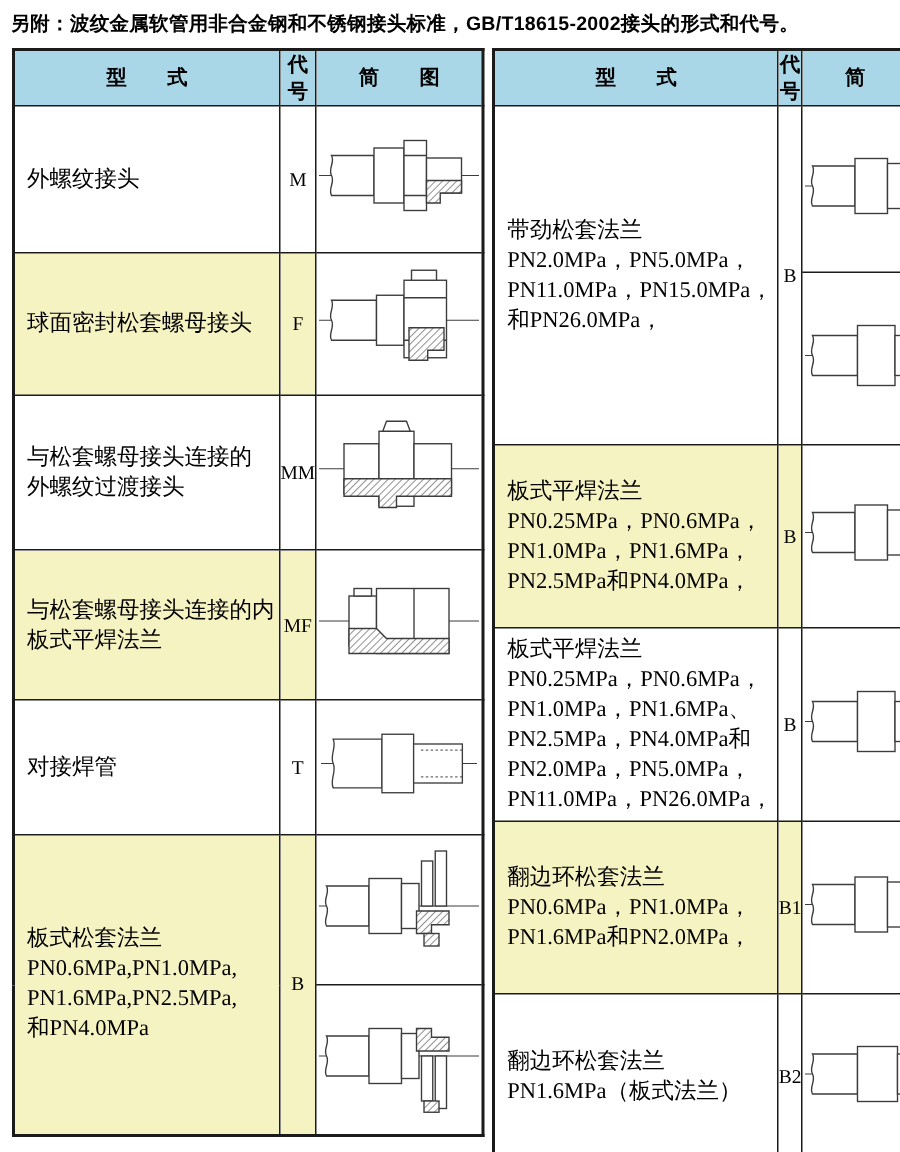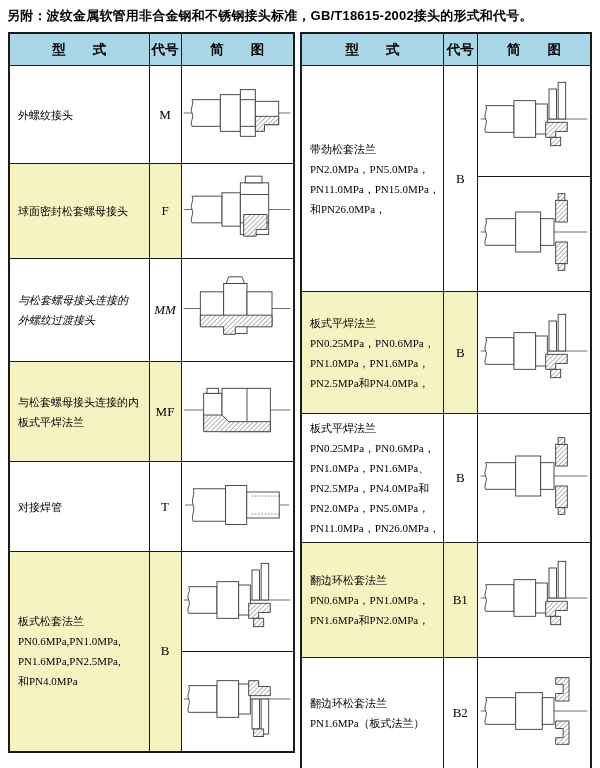--- a/index.html
+++ b/index.html
@@ -3,21 +3,21 @@
 <meta charset="utf-8">
 <style>
   html,body{margin:0;padding:0;background:#ffffff;}
   body{width:600px;height:768px;font-family:"Liberation Sans",sans-serif;color:#000;overflow:hidden;}
   .page{position:relative;width:600px;height:580px;}
   .title{padding:7px 4px 7px 7px;font-size:13px;font-weight:bold;letter-spacing:0.2px;white-space:nowrap;}
   .tables{display:flex;gap:5px;margin-left:8px;align-items:flex-start;}
   table.jt{border-collapse:collapse;table-layout:fixed;border:2px solid var(--border);}
   .jt th,.jt td{border:1px solid var(--border);overflow:hidden;}
   .jt th{background:var(--header-bg);font-family:"Liberation Serif",serif;font-size:13.5px;font-weight:bold;height:31px;text-align:center;padding:0;}
-  td.type-cell{font-family:"Liberation Serif",serif;font-size:11px;vertical-align:middle;padding:4px 3px 4px 8px;background:#fff;}
+  td.type-cell{font-family:"Liberation Serif",serif;font-size:15px;vertical-align:middle;padding:4px 3px 4px 8px;background:#fff;}
   td.type-cell .type-line{line-height:20px;white-space:nowrap;}
   td.code-cell{font-family:"Liberation Serif",serif;font-size:13px;text-align:center;vertical-align:middle;background:#fff;padding:0;}
   td.diagram-cell{background:#ffffff;text-align:center;vertical-align:middle;padding:0;}
   .hl{background:var(--hl-bg) !important;}
 </style>
 </head>
 <body>
 
 <div class="page">
   <div class="title">另附：波纹金属软管用非合金钢和不锈钢接头标准，GB/T18615-2002接头的形式和代号。</div>
@@ -78,21 +78,21 @@
                   <path d="M48,32 L12,32 c3,5.44 -3,10.56 0,16 c3,5.44 -3,10.56 0,16 L48,64 Z"></path>
                   <rect x="48" y="28" width="22" height="40"></rect>
                   <rect x="70" y="16" width="34" height="62"></rect>
                   <rect x="76" y="8" width="20" height="8"></rect>
                   <line x1="70" y1="30" x2="104" y2="30"></line>
                   <line x1="70" y1="64" x2="104" y2="64"></line>
                   <path d="M74,54 h28 v18 h-13 v8 h-15 z" fill="url(#hp2)"></path>
                 </g>
               </svg></td>
           </tr>
-          <tr style="height: 103px; font-style: italic;">
+          <tr style="height: 103px;">
             <td class="type-cell">
               <div class="type-line">与松套螺母接头连接的</div>
               <div class="type-line">外螺纹过渡接头</div>
             </td>
             <td class="code-cell">MM</td>
             <td class="diagram-cell"><svg width="110" height="91" viewBox="0 0 132 96" preserveAspectRatio="xMidYMid meet">
                 <defs>
                   <pattern id="hp3" width="4" height="4" patternUnits="userSpaceOnUse" patternTransform="rotate(45)">
                     <rect width="4" height="4" fill="#fff"></rect>
                     <line x1="0" y1="0" x2="0" y2="4" stroke="#6a6a6a" stroke-width="1.2"></line>

